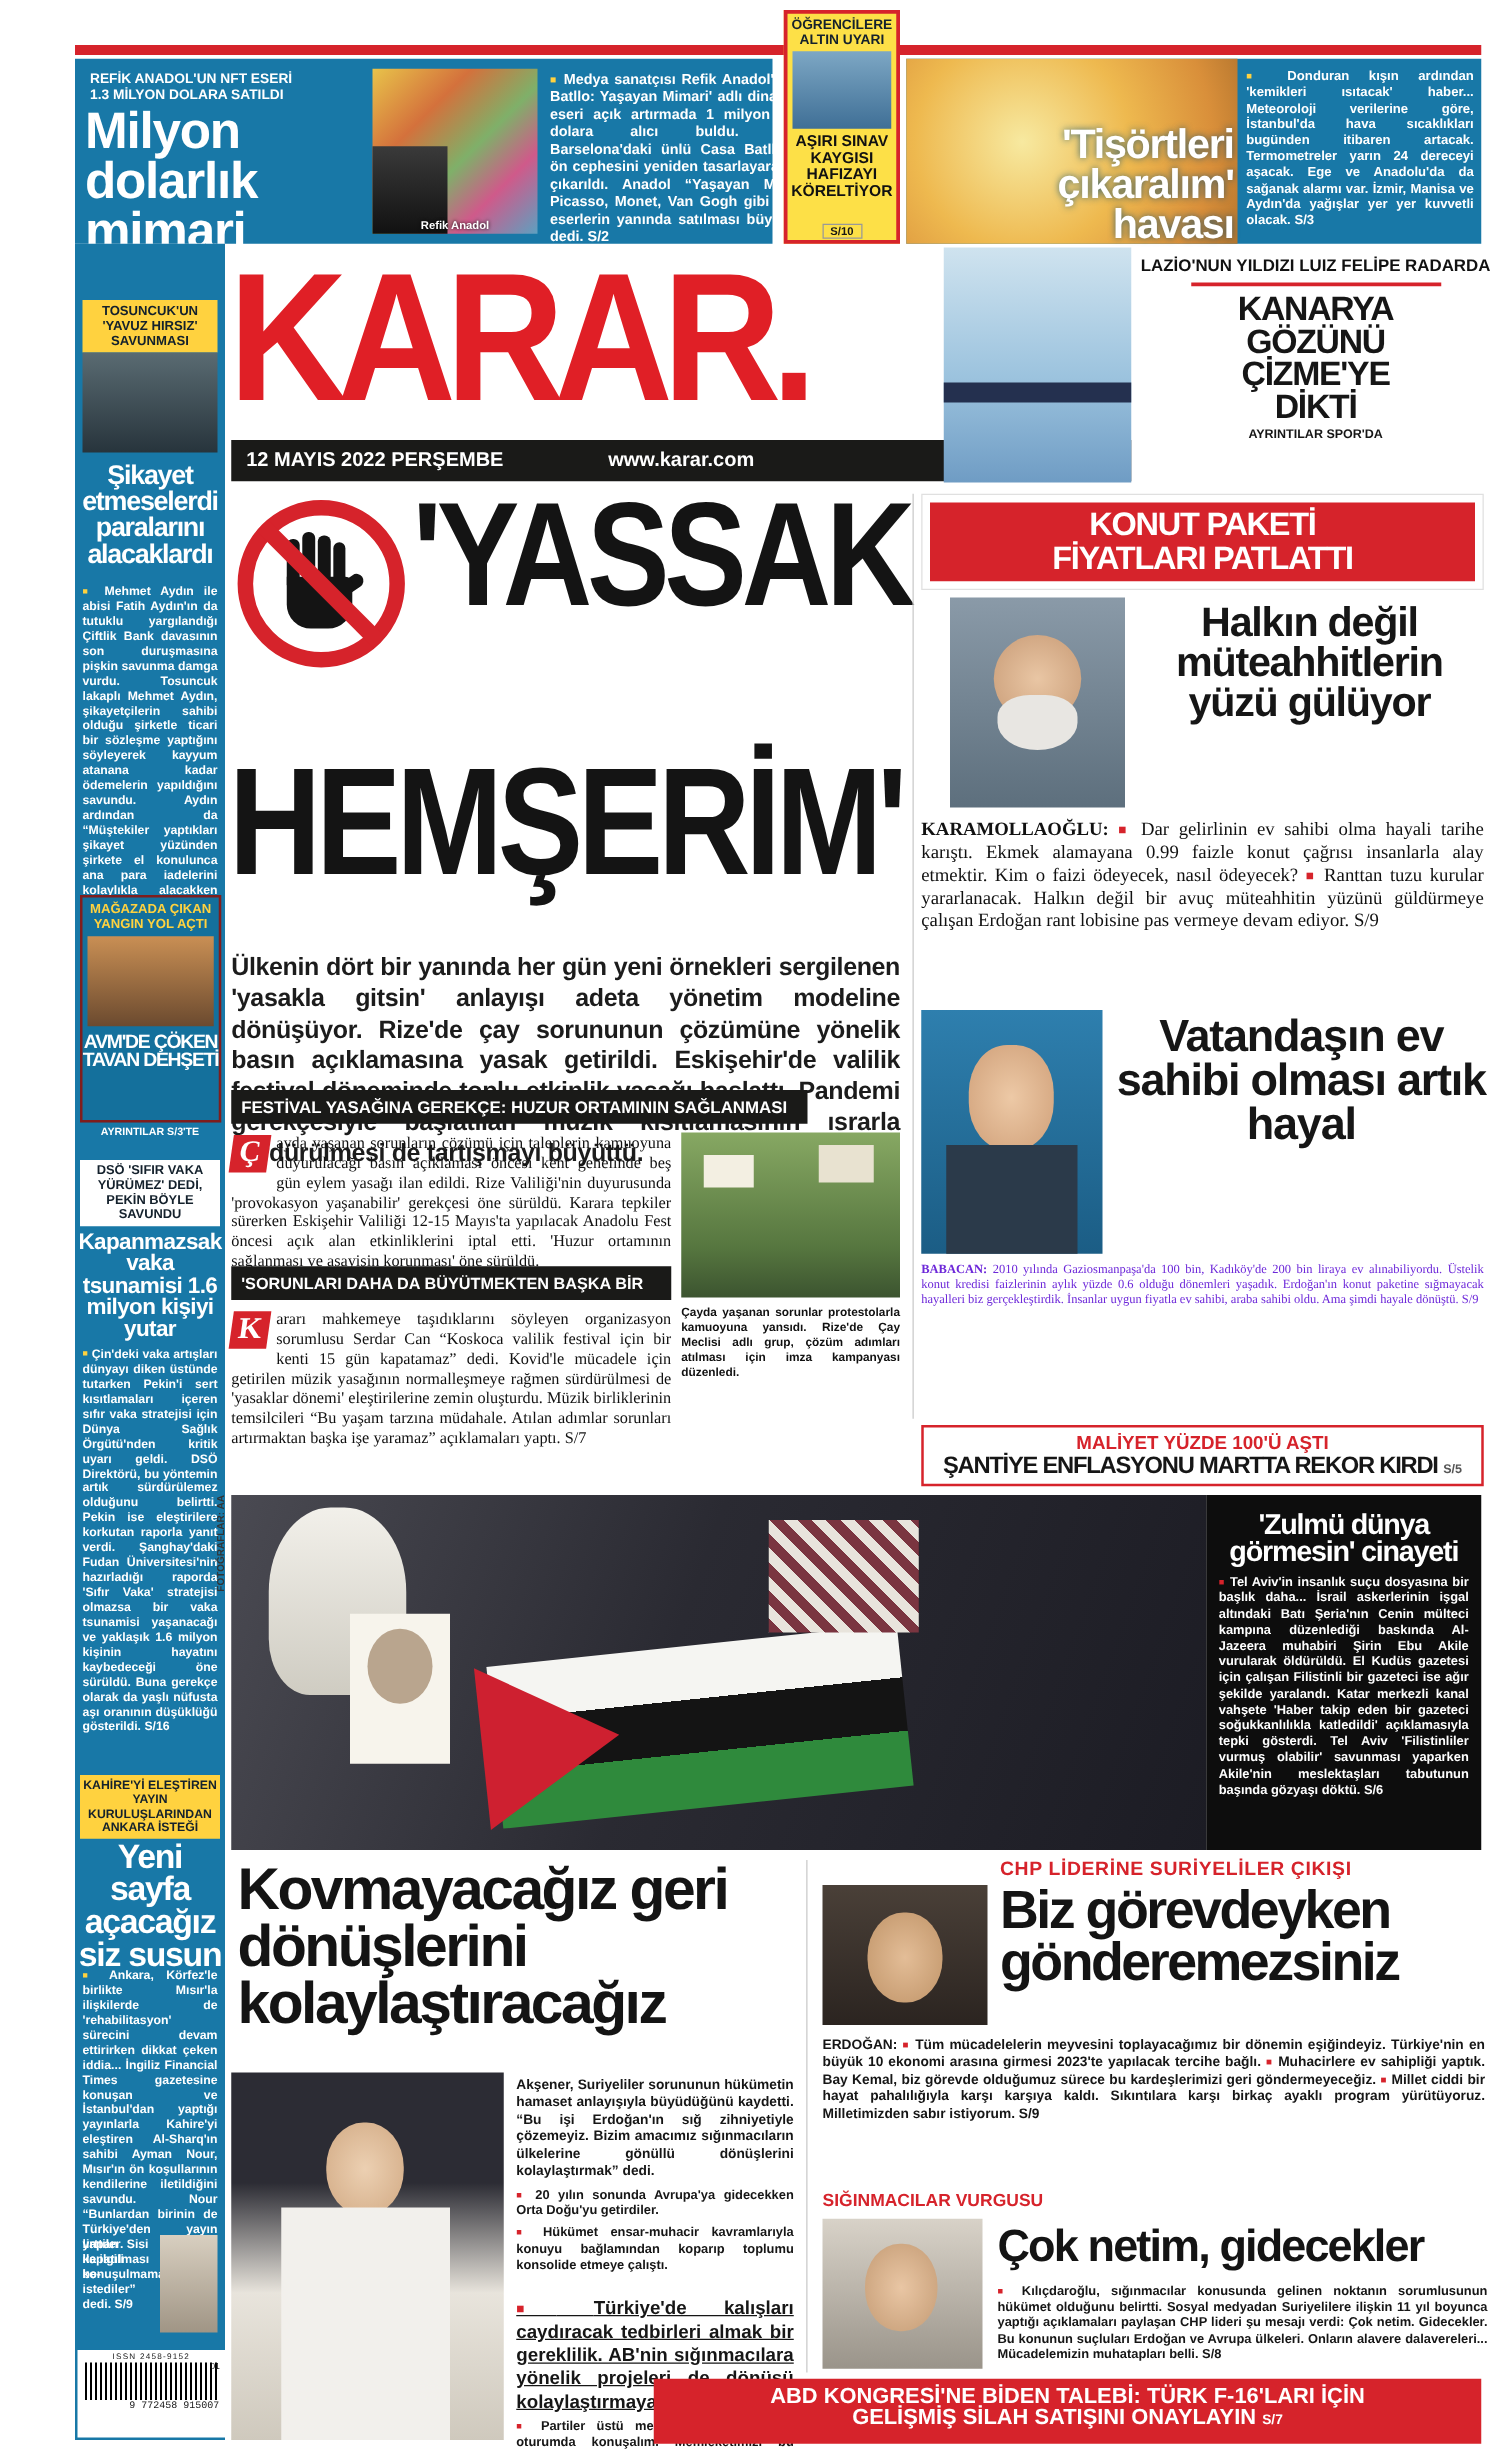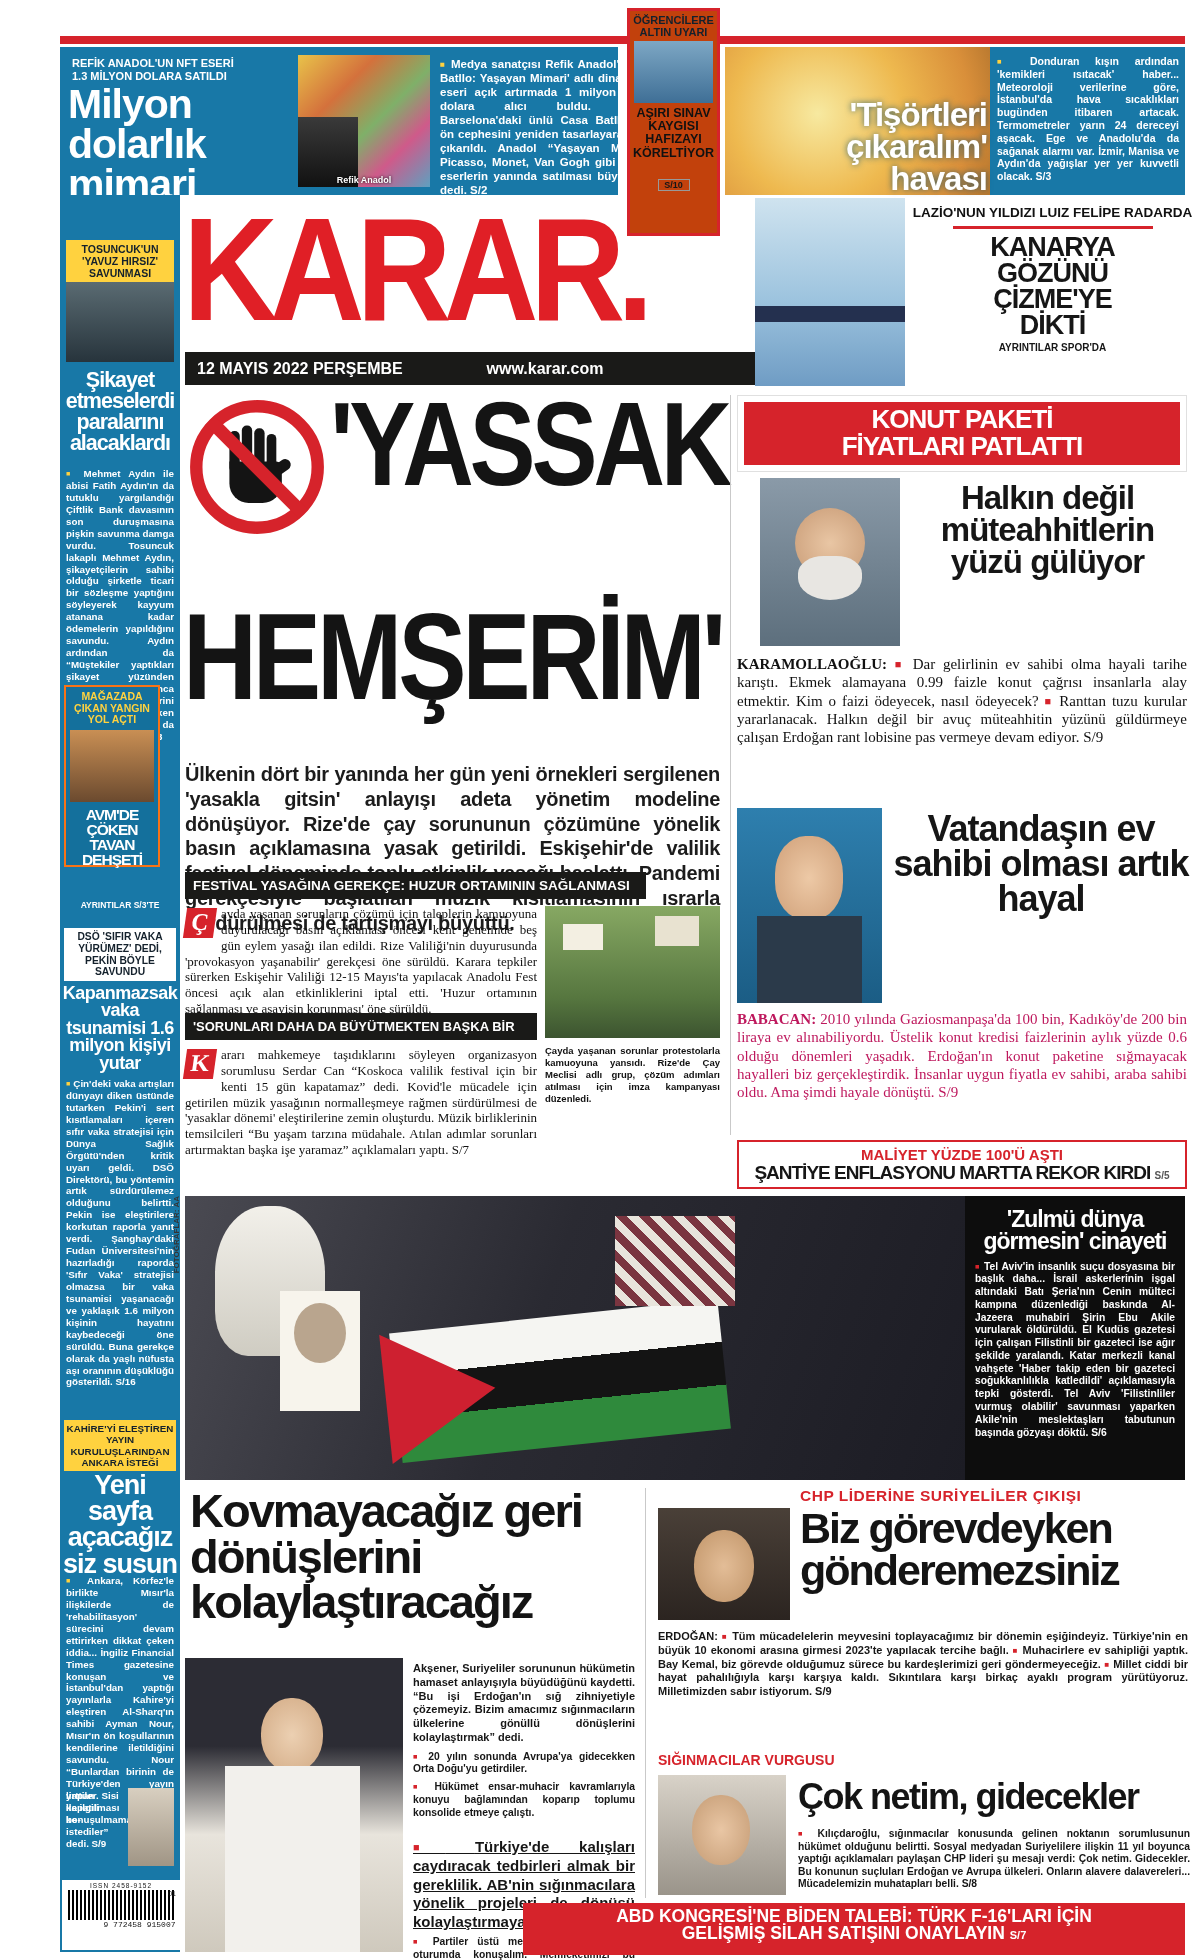--- a/index.html
+++ b/index.html
@@ -36,42 +36,42 @@
   <div class="abs blue" style="left:60px;top:47px;width:558px;height:148px;">
     <div class="abs w b" style="left:12px;top:10px;width:170px;font-size:11px;line-height:1.15;">REFİK ANADOL'UN NFT ESERİ 1.3 MİLYON DOLARA SATILDI</div>
     <div class="abs w hl" style="left:8px;top:38px;width:165px;font-size:41px;">Milyon dolarlık mimari</div>
     <div class="photo" style="left:238px;top:8px;width:132px;height:132px;background:linear-gradient(135deg,#e8c34a 0%,#d4713c 30%,#7fb069 55%,#cf5a8a 75%,#5ea0c0 100%);">
       <div class="abs" style="left:0;bottom:0;width:60px;height:70px;background:linear-gradient(#3a3a3a,#111);"></div>
       <div class="abs w b ctr" style="left:0;bottom:2px;width:100%;font-size:9px;text-shadow:0 0 3px #000;">Refik Anadol</div>
     </div>
     <div class="abs w b just" style="left:380px;top:10px;width:228px;font-size:11.5px;line-height:1.22;"><i class="sq sq-y">■</i> <span>Medya sanatçısı Refik Anadol'un 'Casa Batllo: Yaşayan Mimari' adlı dinamik NFT eseri açık artırmada 1 milyon 380 bin dolara alıcı buldu. Çalışma, Barselona'daki ünlü Casa Batllo evinin ön cephesini yeniden tasarlayarak ortaya çıkarıldı. Anadol “Yaşayan Mimari'nin Picasso, Monet, Van Gogh gibi isimlerin eserlerin yanında satılması büyük onur” dedi. S/2</span></div>
   </div>
 
-  <div class="abs" style="left:627px;top:8px;width:93px;height:228px;background:#c2410c;border:3px solid #D6232B;box-sizing:border-box;">
+  <div class="abs" style="left:627px;top:8px;width:93px;height:187px;background:#fde047;border:3px solid #D6232B;box-sizing:border-box;">
     <div class="b ctr" style="font-size:11px;color:#14212c;padding-top:3px;line-height:1.1;">ÖĞRENCİLERE ALTIN UYARI</div>
     <div style="margin:3px 4px 0 4px;height:62px;background:linear-gradient(#7da7c4,#3f6f96);"></div>
     <div class="b ctr" style="font-size:12.5px;color:#111;padding:4px 2px 0 2px;line-height:1.05;">AŞIRI SINAV KAYGISI HAFIZAYI KÖRELTİYOR</div>
     <div class="b ctr" style="font-size:9px;margin:19px auto 0 auto;width:30px;border:1px solid #999;">S/10</div>
   </div>
 
   <div class="abs blue" style="left:725px;top:47px;width:460px;height:148px;">
     <div class="photo" style="left:0;top:0;width:265px;height:148px;background:radial-gradient(circle at 35% 45%,#f7e9a0 0%,#eeb94f 45%,#d98f3a 80%,#b5762e 100%);"></div>
 
     <div class="abs w hl" style="left:40px;top:52px;width:222px;font-size:33px;text-align:right;text-shadow:0 0 6px rgba(20,80,110,.8);">'Tişörtleri çıkaralım' havası</div>
     <div class="abs w b just" style="left:272px;top:8px;width:182px;font-size:10.5px;line-height:1.22;"><i class="sq sq-y">■</i> <span>Donduran kışın ardından 'kemikleri ısıtacak' haber... Meteoroloji verilerine göre, İstanbul'da hava sıcaklıkları bugünden itibaren artacak. Termometreler yarın 24 dereceyi aşacak. Ege ve Anadolu'da da sağanak alarmı var. İzmir, Manisa ve Aydın'da yağışlar yer yer kuvvetli olacak. S/3</span></div>
   </div>
 
   <div class="abs blue" style="left:60px;top:195px;width:120px;height:1757px;"></div>
 
   <div class="abs kick-y" style="left:66px;top:240px;width:108px;font-size:10.5px;line-height:1.15;padding:3px 0;">TOSUNCUK'UN 'YAVUZ HIRSIZ' SAVUNMASI</div>
   <div class="photo" style="left:66px;top:282px;width:108px;height:80px;background:linear-gradient(#5a6b72,#27343c);"></div>
   <div class="abs w hl ctr" style="left:61px;top:370px;width:118px;font-size:21.5px;">Şikayet etmeselerdi paralarını alacaklardı</div>
   <div class="abs w b just" style="left:66px;top:468px;width:108px;font-size:9.8px;line-height:1.22;"><i class="sq sq-y">■</i> <span>Mehmet Aydın ile abisi Fatih Aydın'ın da tutuklu yargılandığı Çiftlik Bank davasının son duruşmasına pişkin savunma damga vurdu. Tosuncuk lakaplı Mehmet Aydın, şikayetçilerin sahibi olduğu şirketle ticari bir sözleşme yaptığını söyleyerek kayyum atanana kadar ödemelerin yapıldığını savundu. Aydın ardından da “Müştekiler yaptıkları şikayet yüzünden şirkete el konulunca ana para iadelerini kolaylıkla alacakken paralarını da alamadılar” dedi. S/3</span></div>
 
-  <div class="abs" style="left:64px;top:685px;width:96px;height:182px;border:2px solid #f97316;box-sizing:border-box;background:#14709c;">
+  <div class="abs" style="left:64px;top:716px;width:113px;height:182px;border:2px solid #7f1d1d;box-sizing:border-box;background:#14709c;">
     <div class="b ctr" style="color:#FFD23F;font-size:10.5px;line-height:1.1;padding-top:4px;">MAĞAZADA ÇIKAN YANGIN YOL AÇTI</div>
     <div style="margin:4px 4px 0 4px;height:72px;background:linear-gradient(#c98f54,#6b4a2f);"></div>
     <div class="w hl ctr" style="font-size:15.5px;padding-top:5px;">AVM'DE ÇÖKEN TAVAN DEHŞETİ</div>
   </div>
   <div class="abs w b ctr" style="left:64px;top:900px;width:112px;font-size:8.5px;">AYRINTILAR S/3'TE</div>
 
   <div class="abs ctr b" style="left:64px;top:928px;width:112px;background:#fff;color:#14212c;font-size:10.3px;line-height:1.15;padding:3px 0;">DSÖ 'SIFIR VAKA YÜRÜMEZ' DEDİ, PEKİN BÖYLE SAVUNDU</div>
   <div class="abs w hl ctr" style="left:61px;top:985px;width:118px;font-size:18px;letter-spacing:-.5px;">Kapanmazsak vaka tsunamisi 1.6 milyon kişiyi yutar</div>
   <div class="abs w b just" style="left:66px;top:1078px;width:108px;font-size:9.8px;line-height:1.22;"><i class="sq sq-y">■</i> <span>Çin'deki vaka artışları dünyayı diken üstünde tutarken Pekin'i sert kısıtlamaları içeren sıfır vaka stratejisi için Dünya Sağlık Örgütü'nden kritik uyarı geldi. DSÖ Direktörü, bu yöntemin artık sürdürülemez olduğunu belirtti. Pekin ise eleştirilere korkutan raporla yanıt verdi. Şanghay'daki Fudan Üniversitesi'nin hazırladığı raporda 'Sıfır Vaka' stratejisi olmazsa bir vaka tsunamisi yaşanacağı ve yaklaşık 1.6 milyon kişinin hayatını kaybedeceği öne sürüldü. Buna gerekçe olarak da yaşlı nüfusta aşı oranının düşüklüğü gösterildi. S/16</span></div>
 
@@ -162,21 +162,21 @@
     <span>Dar gelirlinin ev sahibi olma hayali tarihe karıştı. Ekmek alamayana 0.99 faizle konut çağrısı insanlarla alay etmektir. Kim o faizi ödeyecek, nasıl ödeyecek?</span>
     <i class="sq sq-r">■</i>
     <span>Ranttan tuzu kurular yararlanacak. Halkın değil bir avuç müteahhitin yüzünü güldürmeye çalışan Erdoğan rant lobisine pas vermeye devam ediyor. S/9</span>
   </div>
 
   <div class="photo" style="left:737px;top:808px;width:145px;height:195px;background:linear-gradient(#2e7fae,#1b5d85);">
     <div class="abs" style="left:38px;top:28px;width:68px;height:84px;border-radius:45%;background:radial-gradient(#edc9a6,#cf9f78);"></div>
     <div class="abs" style="left:20px;top:108px;width:105px;height:87px;background:#2b3a4a;"></div>
   </div>
   <div class="abs hl ctr" style="left:892px;top:812px;width:298px;font-size:36px;color:#161616;">Vatandaşın ev sahibi olması artık hayal</div>
-  <div class="abs ser just" style="left:737px;top:1010px;width:450px;font-size:15px;line-height:1.22;color:#be185d;">
+  <div class="abs ser just" style="left:737px;top:1010px;width:450px;font-size:10px;line-height:1.22;color:#6d28d9;">
     <b>BABACAN:</b>
     <span>2010 yılında Gaziosmanpaşa'da 100 bin, Kadıköy'de 200 bin liraya ev alınabiliyordu. Üstelik konut kredisi faizlerinin aylık yüzde 0.6 olduğu dönemleri yaşadık. Erdoğan'ın konut paketine sığmayacak hayalleri biz gerçekleştirdik. İnsanlar uygun fiyatla ev sahibi, araba sahibi oldu. Ama şimdi hayale dönüştü. S/9</span>
   </div>
 
   <div class="abs ctr" style="left:737px;top:1140px;width:450px;border:2px solid #D6232B;padding:4px 0;box-sizing:border-box;">
     <span class="b" style="color:#D6232B;font-size:15px;">MALİYET YÜZDE 100'Ü AŞTI</span><br>
     <span class="hl" style="font-size:19px;color:#161616;">ŞANTİYE ENFLASYONU MARTTA REKOR KIRDI</span>
     <span class="b" style="font-size:10px;color:#555;">S/5</span>
   </div>
 

